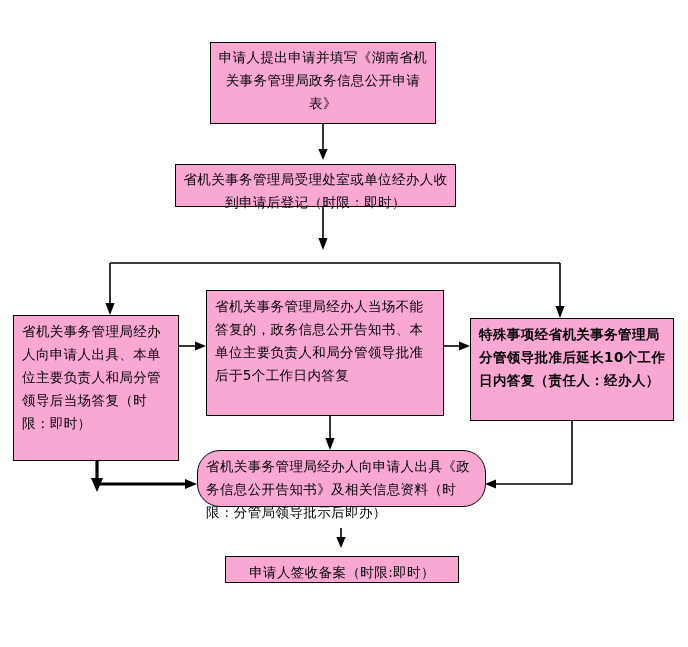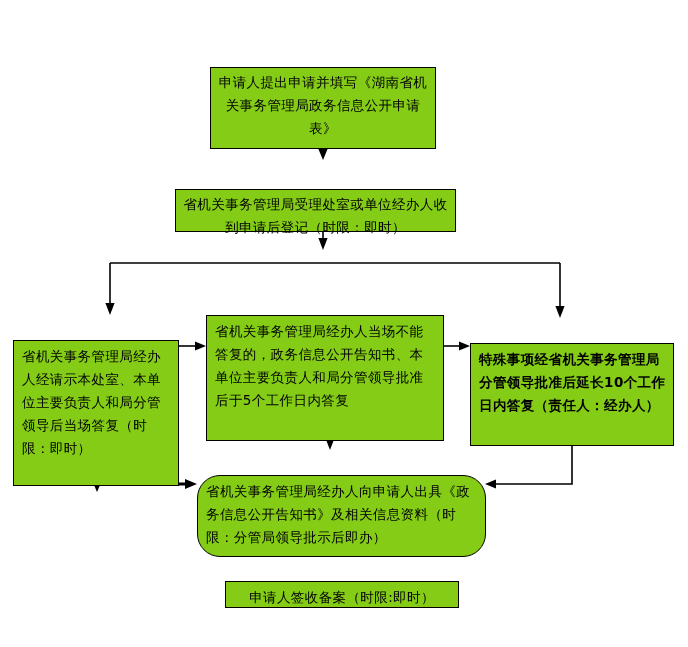--- a/index.html
+++ b/index.html
@@ -12,29 +12,28 @@
     width: 688px;
     height: 647px;
     background: #ffffff;
     font-family: "DejaVu Sans", "Liberation Sans", sans-serif;
     overflow: hidden;
   }
   .node {
     position: absolute;
     box-sizing: border-box;
     border: 1.6px solid #000000;
-    background: #84cc16;
+    background: #f9a8d4;
     color: #000000;
     font-size: 13.5px;
     line-height: 23px;
     letter-spacing: 0.4px;
     text-align: left;
     padding: 4px 7px 4px 8px;
     z-index: 3;
-    margin-top: 25px;
   }
   .node.center-text {
     text-align: center;
     padding: 3px 6px;
   }
   svg#wires {
     position: absolute;
     left: 0;
     top: 0;
     width: 688px;
@@ -116,32 +115,32 @@
 
   <div class="node center-text" style="left:210px; top:42px; width:226px; height:82px;">
     <span>申请人提出申请并填写《湖南省机关事务管理局政务信息公开申请表》</span>
   </div>
 
   <div class="node center-text" style="left:175px; top:164px; width:281px; height:43px;text-align:center;">
     <span>省机关事务管理局受理处室或单位经办人收到申请后登记（时限：即时）</span>
   </div>
 
   <div class="node" style="left:13px; top:315px; width:166px; height:146px;">
-    <span>省机关事务管理局经办人经请示本处室、本单位主要负责人和局分管领导后当场答复（时限：即时）</span>
+    <span>省机关事务管理局经办人向申请人出具、本单位主要负责人和局分管领导后当场答复（时限：即时）</span>
   </div>
 
   <div class="node" style="left:206px; top:290px; width:238px; height:126px;">
     <span>省机关事务管理局经办人当场不能答复的，政务信息公开告知书、本单位主要负责人和局分管领导批准后于5个工作日内答复</span>
   </div>
 
   <div class="node" style="left:470px; top:318px; width:204px; height:103px;font-weight:bold;">
     <span>特殊事项经省机关事务管理局分管领导批准后延长10个工作日内答复（责任人：经办人）</span>
   </div>
 
-  <div class="node" style="left:197px; top:450px; width:289px; height:82px;border-radius:23px;">
+  <div class="node" style="left:197px; top:450px; width:289px; height:57px;border-radius:23px;">
     <span>省机关事务管理局经办人向申请人出具《政务信息公开告知书》及相关信息资料（时限：分管局领导批示后即办）</span>
   </div>
 
   <div class="node center-text" style="left:225px; top:556px; width:234px; height:27px; line-height:25px;">
     <span>申请人签收备案（时限:即时）</span>
   </div>
 
 </div>
 
 </body></html>

